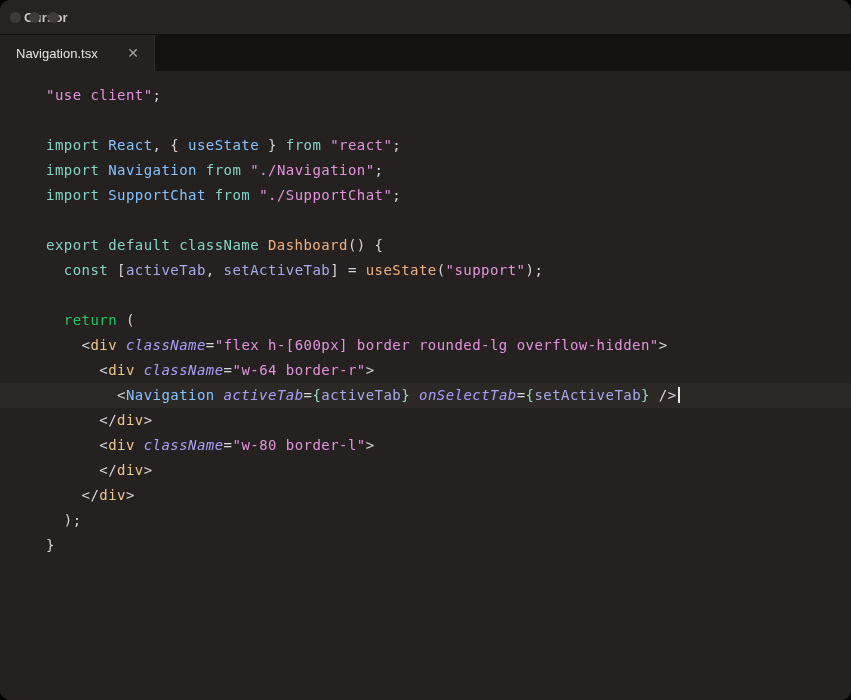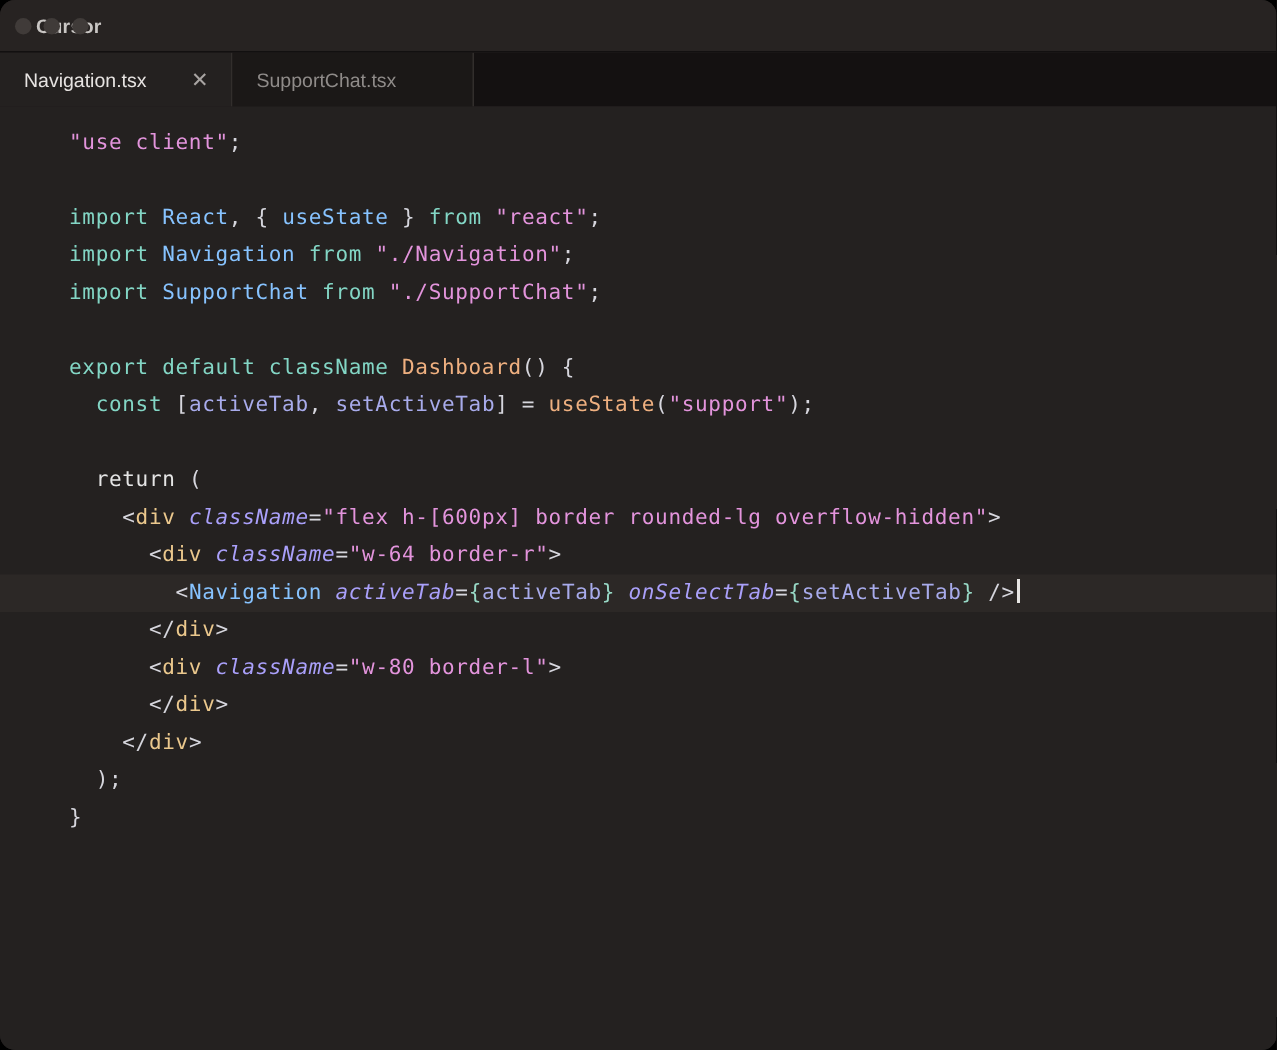--- a/index.html
+++ b/index.html
@@ -106,36 +106,33 @@
       <span class="traffic-light"></span>
     </div>
     <span class="window-title">Cursor</span>
   </div>
 
   <div class="tabbar">
     <div class="tab active">
       <span>Navigation.tsx</span>
       <span class="tab-close">✕</span>
     </div>
-    <div class="tab inactive">
-      <span>SupportChat.tsx</span>
-    </div>
   </div>
 
   <div class="editor" id="code-area">
       <div class="code-line"><span class="tok tok-str" style="color: rgb(227, 148, 220);">"use client"</span><span class="tok tok-punc" style="color: rgb(214, 214, 221);">;</span></div>
       <div class="code-line"></div>
       <div class="code-line"><span class="tok tok-kw" style="color: rgb(131, 214, 197);">import</span><span class="tok tok-punc" style="color: rgb(214, 214, 221);"> </span><span class="tok tok-comp" style="color: rgb(135, 195, 255);">React</span><span class="tok tok-punc" style="color: rgb(214, 214, 221);">, { </span><span class="tok tok-comp" style="color: rgb(135, 195, 255);">useState</span><span class="tok tok-punc" style="color: rgb(214, 214, 221);"> } </span><span class="tok tok-kw" style="color: rgb(131, 214, 197);">from</span><span class="tok tok-punc" style="color: rgb(214, 214, 221);"> </span><span class="tok tok-str" style="color: rgb(227, 148, 220);">"react"</span><span class="tok tok-punc" style="color: rgb(214, 214, 221);">;</span></div>
       <div class="code-line"><span class="tok tok-kw" style="color: rgb(131, 214, 197);">import</span><span class="tok tok-punc" style="color: rgb(214, 214, 221);"> </span><span class="tok tok-comp" style="color: rgb(135, 195, 255);">Navigation</span><span class="tok tok-punc" style="color: rgb(214, 214, 221);"> </span><span class="tok tok-kw" style="color: rgb(131, 214, 197);">from</span><span class="tok tok-punc" style="color: rgb(214, 214, 221);"> </span><span class="tok tok-str" style="color: rgb(227, 148, 220);">"./Navigation"</span><span class="tok tok-punc" style="color: rgb(214, 214, 221);">;</span></div>
       <div class="code-line"><span class="tok tok-kw" style="color: rgb(131, 214, 197);">import</span><span class="tok tok-punc" style="color: rgb(214, 214, 221);"> </span><span class="tok tok-comp" style="color: rgb(135, 195, 255);">SupportChat</span><span class="tok tok-punc" style="color: rgb(214, 214, 221);"> </span><span class="tok tok-kw" style="color: rgb(131, 214, 197);">from</span><span class="tok tok-punc" style="color: rgb(214, 214, 221);"> </span><span class="tok tok-str" style="color: rgb(227, 148, 220);">"./SupportChat"</span><span class="tok tok-punc" style="color: rgb(214, 214, 221);">;</span></div>
       <div class="code-line"></div>
       <div class="code-line"><span class="tok tok-kw" style="color: rgb(131, 214, 197);">export default className </span><span class="tok tok-fn" style="color: rgb(239, 176, 128);">Dashboard</span><span class="tok tok-punc" style="color: rgb(214, 214, 221);">() {</span></div>
       <div class="code-line"><span class="tok tok-kw" style="color: rgb(131, 214, 197);">  const </span><span class="tok tok-punc" style="color: rgb(214, 214, 221);">[</span><span class="tok tok-var" style="color: rgb(168, 171, 235);">activeTab</span><span class="tok tok-punc" style="color: rgb(214, 214, 221);">, </span><span class="tok tok-var" style="color: rgb(168, 171, 235);">setActiveTab</span><span class="tok tok-punc" style="color: rgb(214, 214, 221);">] = </span><span class="tok tok-fn" style="color: rgb(239, 176, 128);">useState</span><span class="tok tok-punc" style="color: rgb(214, 214, 221);">(</span><span class="tok tok-str" style="color: rgb(227, 148, 220);">"support"</span><span class="tok tok-punc" style="color: rgb(214, 214, 221);">);</span></div>
       <div class="code-line"></div>
-      <div class="code-line"><span class="tok tok-kw" style="color: #e5e5e5;">  return </span><span class="tok tok-punc" style="color: rgb(214, 214, 221);">(</span></div>
+      <div class="code-line"><span class="tok tok-kw" style="color: #22c55e;">  return </span><span class="tok tok-punc" style="color: rgb(214, 214, 221);">(</span></div>
       <div class="code-line"><span class="tok tok-punc" style="color: rgb(214, 214, 221);">    &lt;</span><span class="tok tok-tag" style="color: rgb(235, 200, 141);">div</span><span class="tok tok-punc" style="color: rgb(214, 214, 221);"> </span><span class="tok tok-attr" style="color: rgb(170, 160, 250);">className</span><span class="tok tok-punc" style="color: rgb(214, 214, 221);">=</span><span class="tok tok-str" style="color: rgb(227, 148, 220);">"flex h-[600px] border rounded-lg overflow-hidden"</span><span class="tok tok-punc" style="color: rgb(214, 214, 221);">&gt;</span></div>
       <div class="code-line"><span class="tok tok-punc" style="color: rgb(214, 214, 221);">      &lt;</span><span class="tok tok-tag" style="color: rgb(235, 200, 141);">div</span><span class="tok tok-punc" style="color: rgb(214, 214, 221);"> </span><span class="tok tok-attr" style="color: rgb(170, 160, 250);">className</span><span class="tok tok-punc" style="color: rgb(214, 214, 221);">=</span><span class="tok tok-str" style="color: rgb(227, 148, 220);">"w-64 border-r"</span><span class="tok tok-punc" style="color: rgb(214, 214, 221);">&gt;</span></div>
       <div class="code-line current"><span class="tok tok-punc" style="color: rgb(214, 214, 221);">        &lt;</span><span class="tok tok-comp" style="color: rgb(135, 195, 255);">Navigation</span><span class="tok tok-punc" style="color: rgb(214, 214, 221);"> </span><span class="tok tok-attr" style="color: rgb(170, 160, 250);">activeTab</span><span class="tok tok-punc" style="color: rgb(214, 214, 221);">=</span><span class="tok tok-jsx" style="color: rgb(152, 217, 198);">{</span><span class="tok tok-var" style="color: rgb(168, 171, 235);">activeTab</span><span class="tok tok-jsx" style="color: rgb(152, 217, 198);">}</span><span class="tok tok-punc" style="color: rgb(214, 214, 221);"> </span><span class="tok tok-attr" style="color: rgb(170, 160, 250);">onSelectTab</span><span class="tok tok-punc" style="color: rgb(214, 214, 221);">=</span><span class="tok tok-jsx" style="color: rgb(152, 217, 198);">{</span><span class="tok tok-var" style="color: rgb(168, 171, 235);">setActiveTab</span><span class="tok tok-jsx" style="color: rgb(152, 217, 198);">}</span><span class="tok tok-punc" style="color: rgb(214, 214, 221);"> /&gt;</span><span class="caret"></span></div>
       <div class="code-line"><span class="tok tok-punc" style="color: rgb(214, 214, 221);">      &lt;/</span><span class="tok tok-tag" style="color: rgb(235, 200, 141);">div</span><span class="tok tok-punc" style="color: rgb(214, 214, 221);">&gt;</span></div>
       <div class="code-line"><span class="tok tok-punc" style="color: rgb(214, 214, 221);">      &lt;</span><span class="tok tok-tag" style="color: rgb(235, 200, 141);">div</span><span class="tok tok-punc" style="color: rgb(214, 214, 221);"> </span><span class="tok tok-attr" style="color: rgb(170, 160, 250);">className</span><span class="tok tok-punc" style="color: rgb(214, 214, 221);">=</span><span class="tok tok-str" style="color: rgb(227, 148, 220);">"w-80 border-l"</span><span class="tok tok-punc" style="color: rgb(214, 214, 221);">&gt;</span></div>
       <div class="code-line"><span class="tok tok-punc" style="color: rgb(214, 214, 221);">      &lt;/</span><span class="tok tok-tag" style="color: rgb(235, 200, 141);">div</span><span class="tok tok-punc" style="color: rgb(214, 214, 221);">&gt;</span></div>
       <div class="code-line"><span class="tok tok-punc" style="color: rgb(214, 214, 221);">    &lt;/</span><span class="tok tok-tag" style="color: rgb(235, 200, 141);">div</span><span class="tok tok-punc" style="color: rgb(214, 214, 221);">&gt;</span></div>
       <div class="code-line"><span class="tok tok-punc" style="color: rgb(214, 214, 221);">  );</span></div>
       <div class="code-line"><span class="tok tok-punc" style="color: rgb(214, 214, 221);">}</span></div>
     </div>

